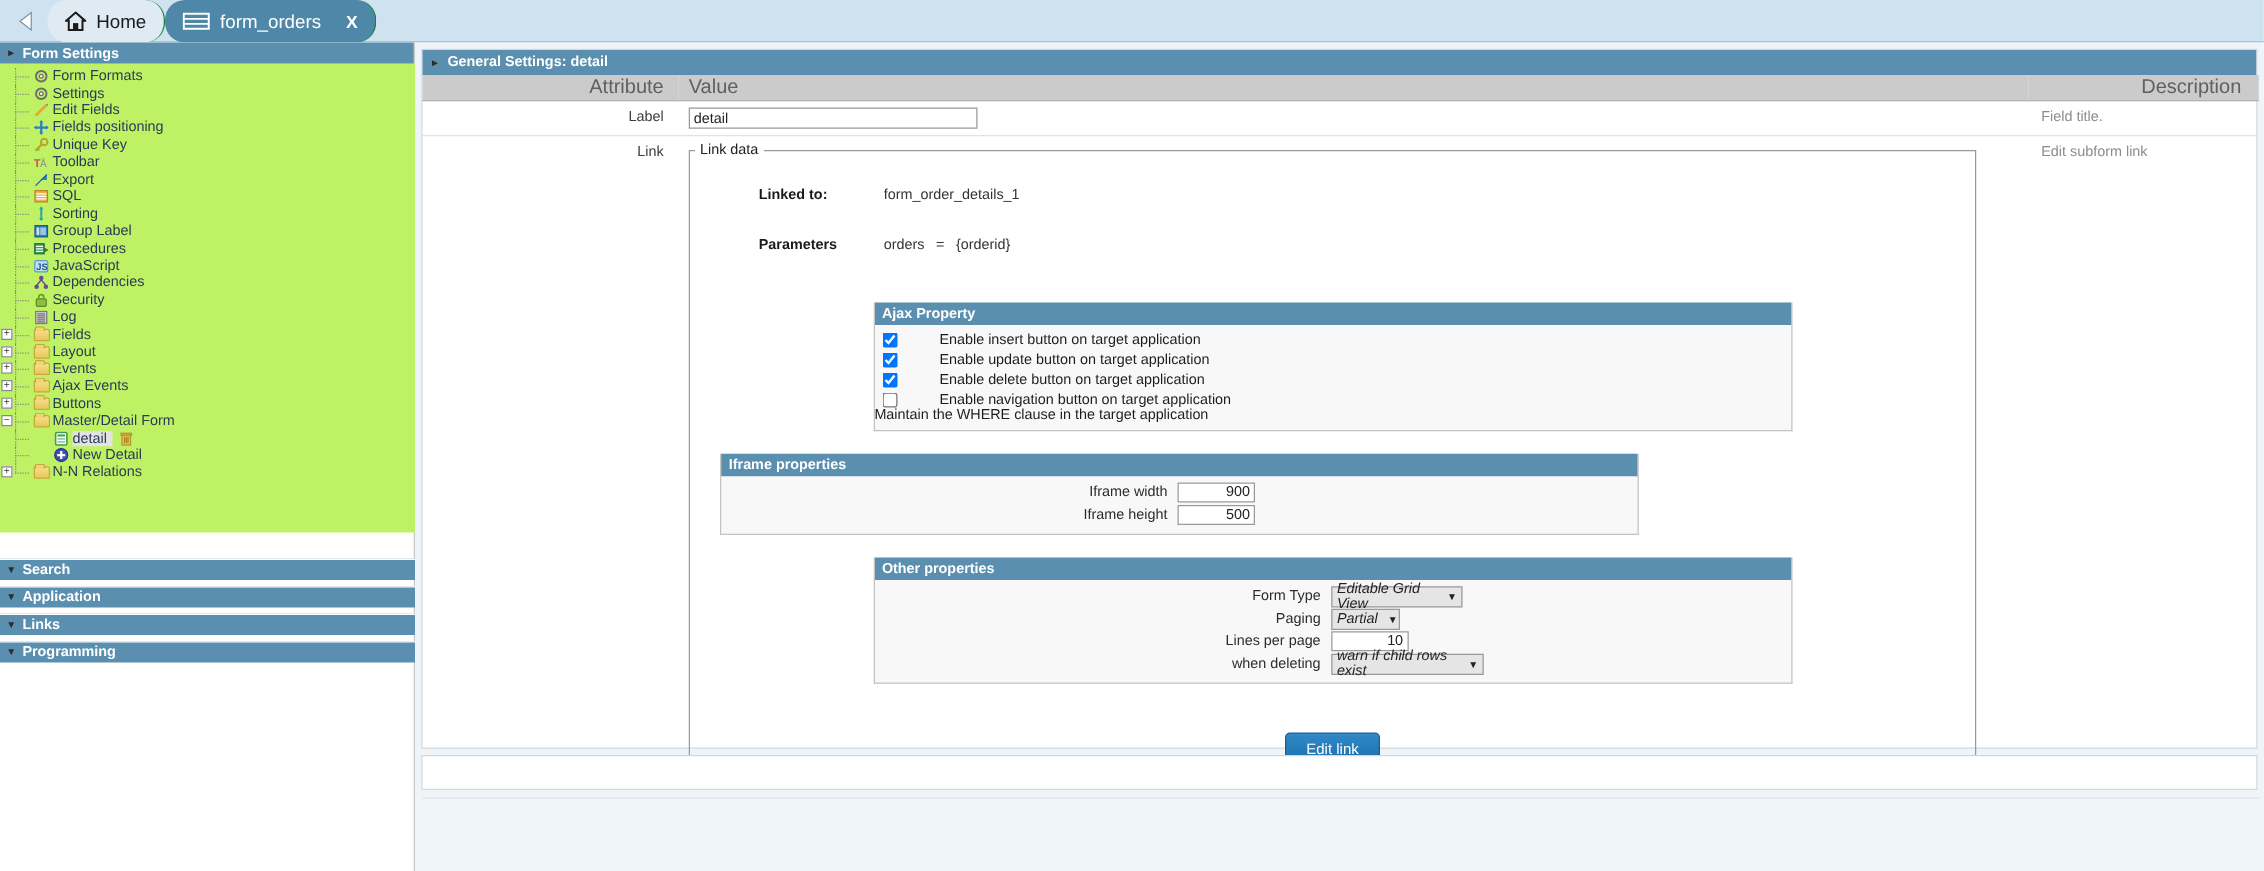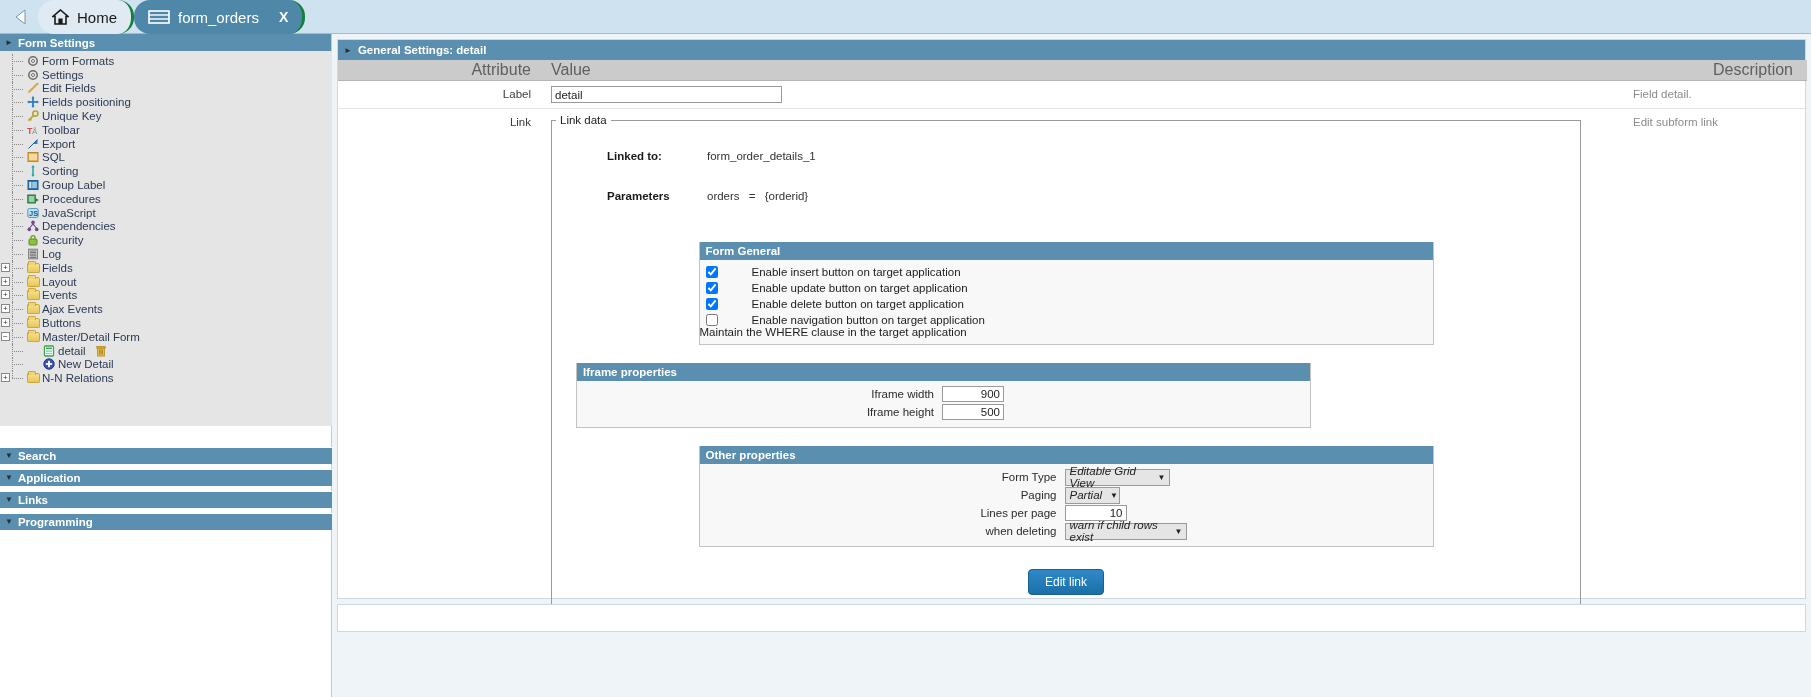--- a/index.html
+++ b/index.html
@@ -35,21 +35,21 @@
   }
   .tab {
     height: 34px;
     display: flex; align-items: center;
     padding: 16px 14px;
     gap: 8px;
     cursor: pointer;
     font-size: 15px;
     color: #1a1a1a;
     background: #dfeaf2;
-    border-right: 3px solid #15803d;
+    border-right: 1px solid #15803d;
     border-radius: 16px;
   }
   .tab.active {
     background: #4f87a8;
     color: #ffffff;
   }
   .tab-icon { display: flex; align-items: center; }
   .tab-close {
     font-weight: bold; font-size: 14px;
     margin-left: 12px;
@@ -77,21 +77,21 @@
   }
   .panel-header .caret {
     font-size: 8px;
     margin-right: 5px;
     color: #2d2d2d;
     line-height: 1;
   }
   #tree {
     position: absolute; left: 0; top: 17px;
     width: 348px; height: 375px;
-    background: #e5e5e5;
+    background: #bef264;
     padding-top: 3px;
     overflow: hidden;
   }
   .tnode {
     height: 13.8px;
     display: flex; align-items: center;
     font-size: 11.5px;
     color: #2b3a55;
     white-space: nowrap;
     cursor: pointer;
@@ -316,21 +316,21 @@
   }
   .fakeselect .arrow {
     font-size: 8px; margin-left: 8px; color: #222;
   }
   #sel-formtype  { width: 105px; }
   #sel-paging    { width: 55px; }
   #sel-deleting  { width: 122px; }
 
   #editlink-wrap {
     text-align: center;
-    margin-top: 22px;
+    margin-top: 39px;
   }
   #edit-link-button {
     background: linear-gradient(#2f89c7, #1c6fa8);
     border: 1px solid #1a5f91;
     border-radius: 4px;
     color: #ffffff;
     font-size: 12px;
     padding: 5px 16px;
     cursor: pointer;
     font-family: "Liberation Sans", sans-serif;
@@ -758,21 +758,21 @@
           <th class="h-desc">Description</th>
         </tr>
       </thead>
       <tbody>
 
         <tr>
           <td class="t-attr">Label</td>
           <td class="t-val">
             <input id="label-input" class="txt" type="text" value="detail" style="">
           </td>
-          <td class="t-desc">Field detail.</td>
+          <td class="t-desc">Field title.</td>
         </tr>
 
         <tr>
           <td class="t-attr">Link</td>
           <td class="t-val">
 
             <fieldset class="linkdata">
               <legend>Link data</legend>
 
               <div class="kvrow" id="row-linkedto">
@@ -783,21 +783,21 @@
               <div class="kvrow" id="row-params">
                 <span class="k">Parameters</span>
                 <span class="v">
                   <span>orders</span>
                   <span class="param-eq">=</span>
                   <span>{orderid}</span>
                 </span>
               </div>
 
               <div class="block" id="form-property-block">
-                <div class="block-title">Form General</div>
+                <div class="block-title">Ajax Property</div>
                 <div class="block-body">
                   <label class="chkrow">
                     <input type="checkbox" checked="" style="">
                     <span>Enable insert button on target application</span>
                   </label>
                   <label class="chkrow">
                     <input type="checkbox" checked="" style="">
                     <span>Enable update button on target application</span>
                   </label>
                   <label class="chkrow">

